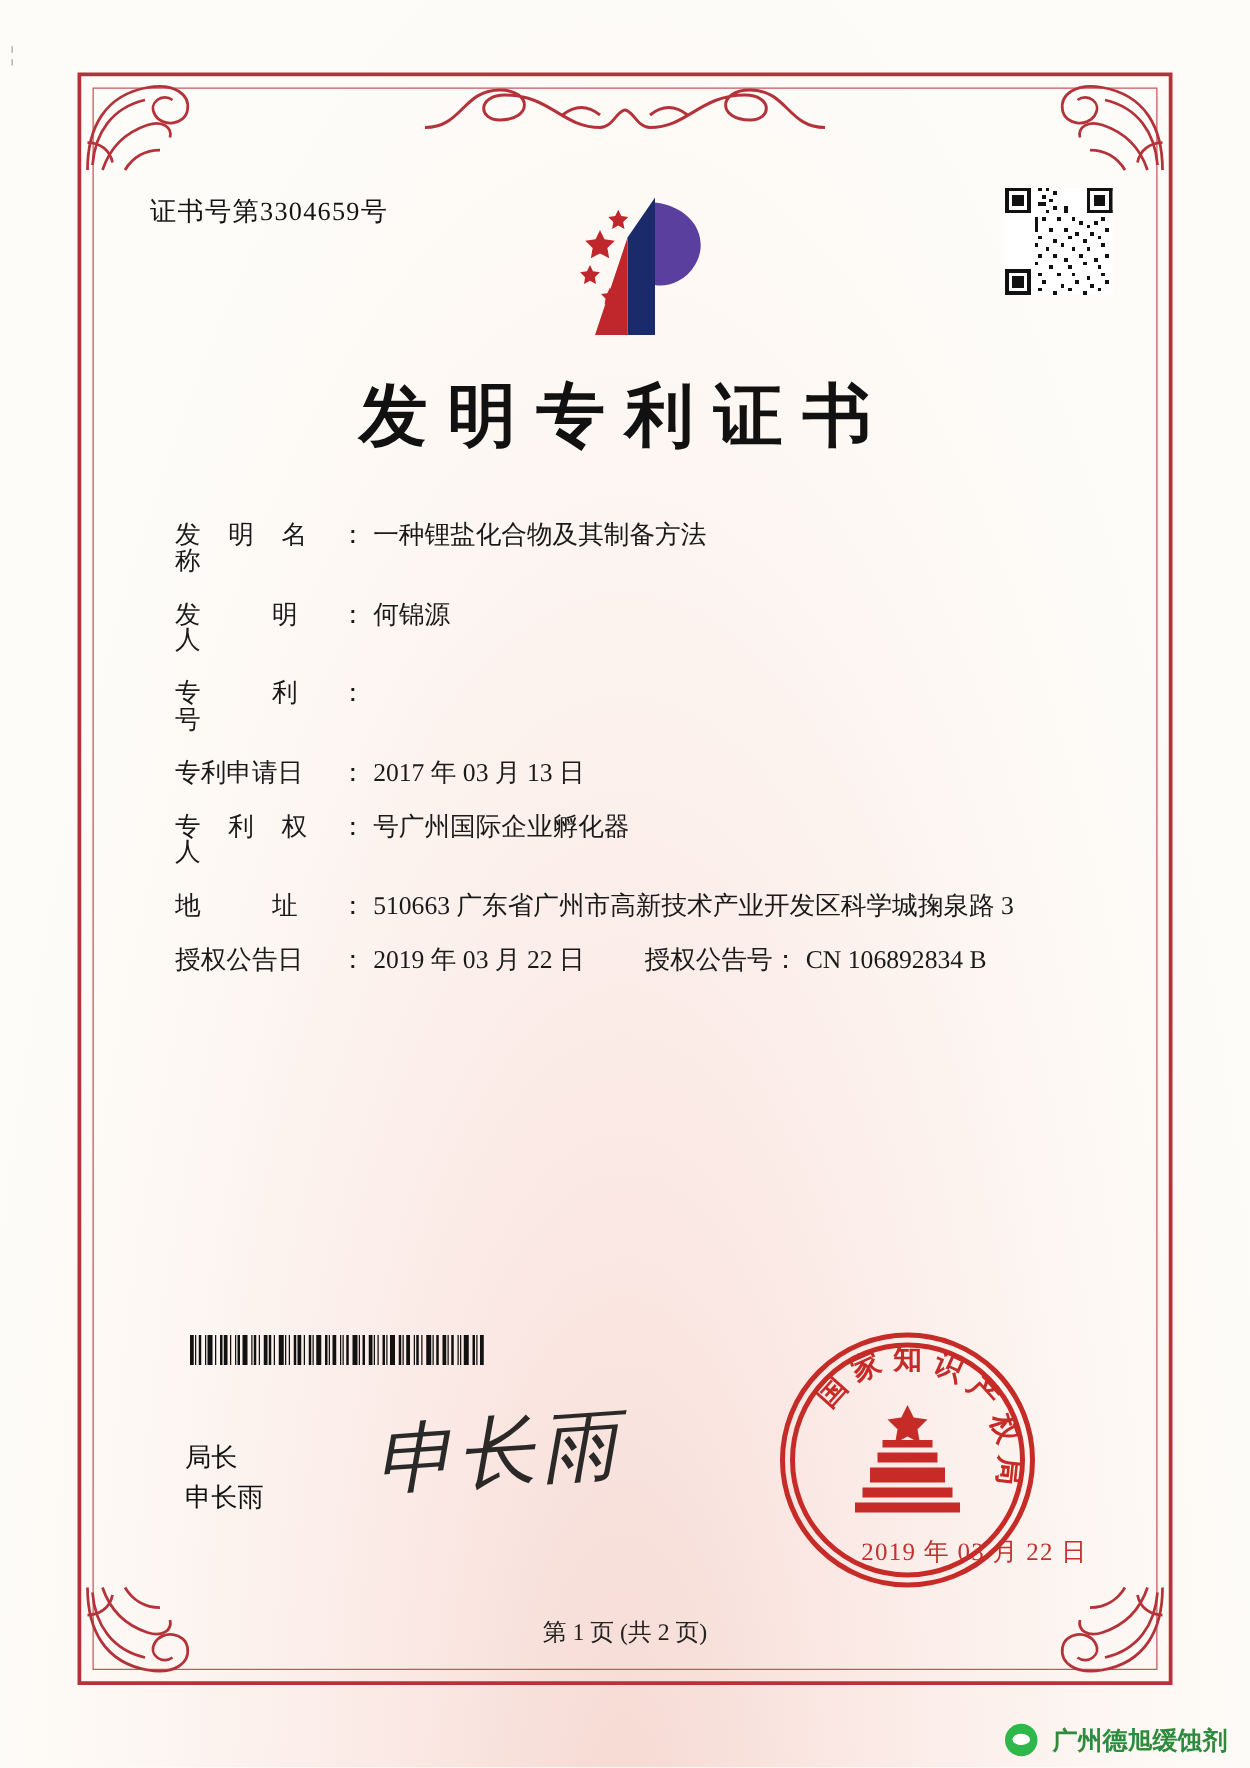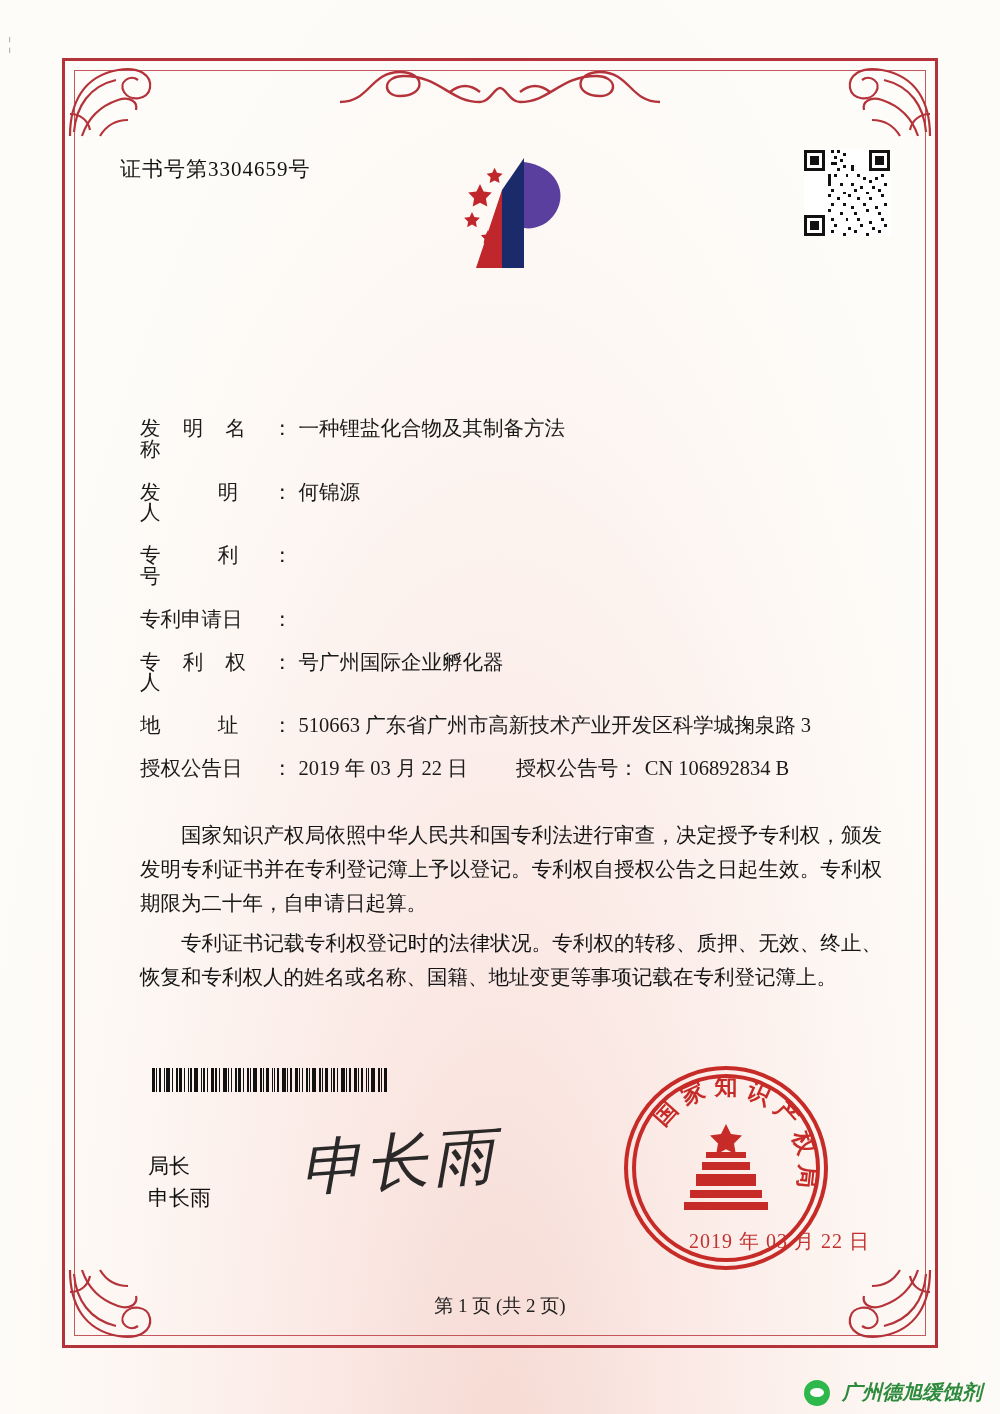--- a/index.html
+++ b/index.html
@@ -112,22 +112,22 @@
   .pagenum{
     position:absolute;left:0;right:0;top:1293px;text-align:center;
     font-size:19px;color:#222;
   }
   .footnote{
     position:absolute;left:0;right:0;top:1378px;text-align:center;
     font-size:17px;color:#333;letter-spacing:2px;
   }
   .wechat{
     position:absolute;right:18px;bottom:8px;
-    display:flex;align-items:flex-end;gap:12px;
-    font-size:20px;color:#2e8b3d;font-style:italic;
+    display:flex;align-items:flex-start;gap:12px;
+    font-size:20px;color:#2e8b3d;
   }
   .wechat .wx{
     width:26px;height:26px;border-radius:50%;
     background:#2eb84b;position:relative;display:inline-block;
   }
   .wechat .wx:after{
     content:"";position:absolute;left:6px;top:8px;width:14px;height:9px;
     background:#fff;border-radius:50%;
   }
   .wechat .wtext{font-family:"Liberation Sans",sans-serif;font-weight:bold;}
@@ -296,20 +296,21 @@
           <rect x="13" y="28" width="1" height="1"></rect>
           <rect x="17" y="27" width="1" height="1"></rect>
         <rect x="21" y="28" width="1" height="1"></rect>
           <rect x="25" y="27" width="1" height="1"></rect>
         <rect x="8" y="9" width="1" height="2"></rect>
           <rect x="16" y="5" width="1" height="2"></rect>
       </g>
     </svg>
   </div>
 
+  <div class="title">发明专利证书</div>
 
   <div class="fields">
 
     <div class="row">
       <span class="label sp1">发 明 名 称</span>
       <span class="colon">：</span>
       <span class="value">一种锂盐化合物及其制备方法</span>
     </div>
 
     <div class="row">
@@ -319,20 +320,21 @@
     </div>
 
     <div class="row">
       <span class="label sp3">专    利    号</span>
       <span class="colon">：</span>
     </div>
 
     <div class="row">
       <span class="label nosp">专利申请日</span>
       <span class="colon">：</span>
+      <span class="value">2017 年 03 月 13 日</span>
     </div>
 
     <div class="row">
       <span class="label sp1">专 利 权 人</span>
       <span class="colon">：</span>
       <span class="value">号广州国际企业孵化器</span>
     </div>
 
     <div class="row">
       <span class="label sp3">地        址</span>
@@ -348,24 +350,20 @@
       <span>2019 年 03 月 22 日</span>
       <span class="rightpair">
         <span class="label">授权公告号</span>
         <span class="colon">：</span>
         <span>CN 106892834 B</span>
       </span>
     </div>
 
   </div>
 
-  <div class="paras">
-    <p>国家知识产权局依照中华人民共和国专利法进行审查，决定授予专利权，颁发发明专利证书并在专利登记簿上予以登记。专利权自授权公告之日起生效。专利权期限为二十年，自申请日起算。</p>
-    <p>专利证书记载专利权登记时的法律状况。专利权的转移、质押、无效、终止、恢复和专利权人的姓名或名称、国籍、地址变更等事项记载在专利登记簿上。</p>
-  </div>
 
   <div class="barcode"><i style="width:3px"></i><i style="width:1px;background:transparent"></i><i style="width:1px"></i><i style="width:2px;background:transparent"></i><i style="width:2px"></i><i style="width:3px;background:transparent"></i><i style="width:1px"></i><i style="width:1px;background:transparent"></i><i style="width:4px"></i><i style="width:2px;background:transparent"></i><i style="width:1px"></i><i style="width:3px;background:transparent"></i><i style="width:2px"></i><i style="width:1px;background:transparent"></i><i style="width:3px"></i><i style="width:2px;background:transparent"></i><i style="width:1px"></i><i style="width:3px;background:transparent"></i><i style="width:1px"></i><i style="width:1px;background:transparent"></i><i style="width:2px"></i><i style="width:2px;background:transparent"></i><i style="width:4px"></i><i style="width:3px;background:transparent"></i><i style="width:1px"></i><i style="width:1px;background:transparent"></i><i style="width:2px"></i><i style="width:2px;background:transparent"></i><i style="width:1px"></i><i style="width:3px;background:transparent"></i><i style="width:3px"></i><i style="width:1px;background:transparent"></i><i style="width:2px"></i><i style="width:2px;background:transparent"></i><i style="width:1px"></i><i style="width:3px;background:transparent"></i><i style="width:4px"></i><i style="width:1px;background:transparent"></i><i style="width:1px"></i><i style="width:2px;background:transparent"></i><i style="width:1px"></i><i style="width:3px;background:transparent"></i><i style="width:2px"></i><i style="width:1px;background:transparent"></i><i style="width:3px"></i><i style="width:2px;background:transparent"></i><i style="width:1px"></i><i style="width:3px;background:transparent"></i><i style="width:2px"></i><i style="width:1px;background:transparent"></i><i style="width:1px"></i><i style="width:2px;background:transparent"></i><i style="width:4px"></i><i style="width:3px;background:transparent"></i><i style="width:2px"></i><i style="width:1px;background:transparent"></i><i style="width:1px"></i><i style="width:2px;background:transparent"></i><i style="width:3px"></i><i style="width:3px;background:transparent"></i><i style="width:1px"></i><i style="width:1px;background:transparent"></i><i style="width:1px"></i><i style="width:2px;background:transparent"></i><i style="width:2px"></i><i style="width:3px;background:transparent"></i><i style="width:4px"></i><i style="width:1px;background:transparent"></i><i style="width:1px"></i><i style="width:2px;background:transparent"></i><i style="width:2px"></i><i style="width:3px;background:transparent"></i><i style="width:3px"></i><i style="width:1px;background:transparent"></i><i style="width:1px"></i><i style="width:2px;background:transparent"></i><i style="width:1px"></i><i style="width:3px;background:transparent"></i><i style="width:2px"></i><i style="width:1px;background:transparent"></i><i style="width:1px"></i><i style="width:2px;background:transparent"></i><i style="width:4px"></i><i style="width:3px;background:transparent"></i><i style="width:2px"></i><i style="width:1px;background:transparent"></i><i style="width:1px"></i><i style="width:2px;background:transparent"></i><i style="width:3px"></i><i style="width:3px;background:transparent"></i><i style="width:1px"></i><i style="width:1px;background:transparent"></i><i style="width:2px"></i><i style="width:2px;background:transparent"></i><i style="width:1px"></i><i style="width:3px;background:transparent"></i><i style="width:4px"></i><i style="width:1px;background:transparent"></i><i style="width:1px"></i><i style="width:2px;background:transparent"></i><i style="width:2px"></i><i style="width:3px;background:transparent"></i><i style="width:3px"></i><i style="width:1px;background:transparent"></i><i style="width:1px"></i><i style="width:2px;background:transparent"></i><i style="width:2px"></i><i style="width:3px;background:transparent"></i><i style="width:1px"></i><i style="width:1px;background:transparent"></i><i style="width:1px"></i><i style="width:2px;background:transparent"></i><i style="width:4px"></i><i style="width:3px;background:transparent"></i><i style="width:2px"></i><i style="width:1px;background:transparent"></i><i style="width:1px"></i><i style="width:2px;background:transparent"></i><i style="width:3px"></i><i style="width:3px;background:transparent"></i></div>
 
   <div class="sig-label">
     <div>局长</div>
     <div>申长雨</div>
   </div>
   <div class="sig-script">申长雨</div>
 
   <div class="seal">

